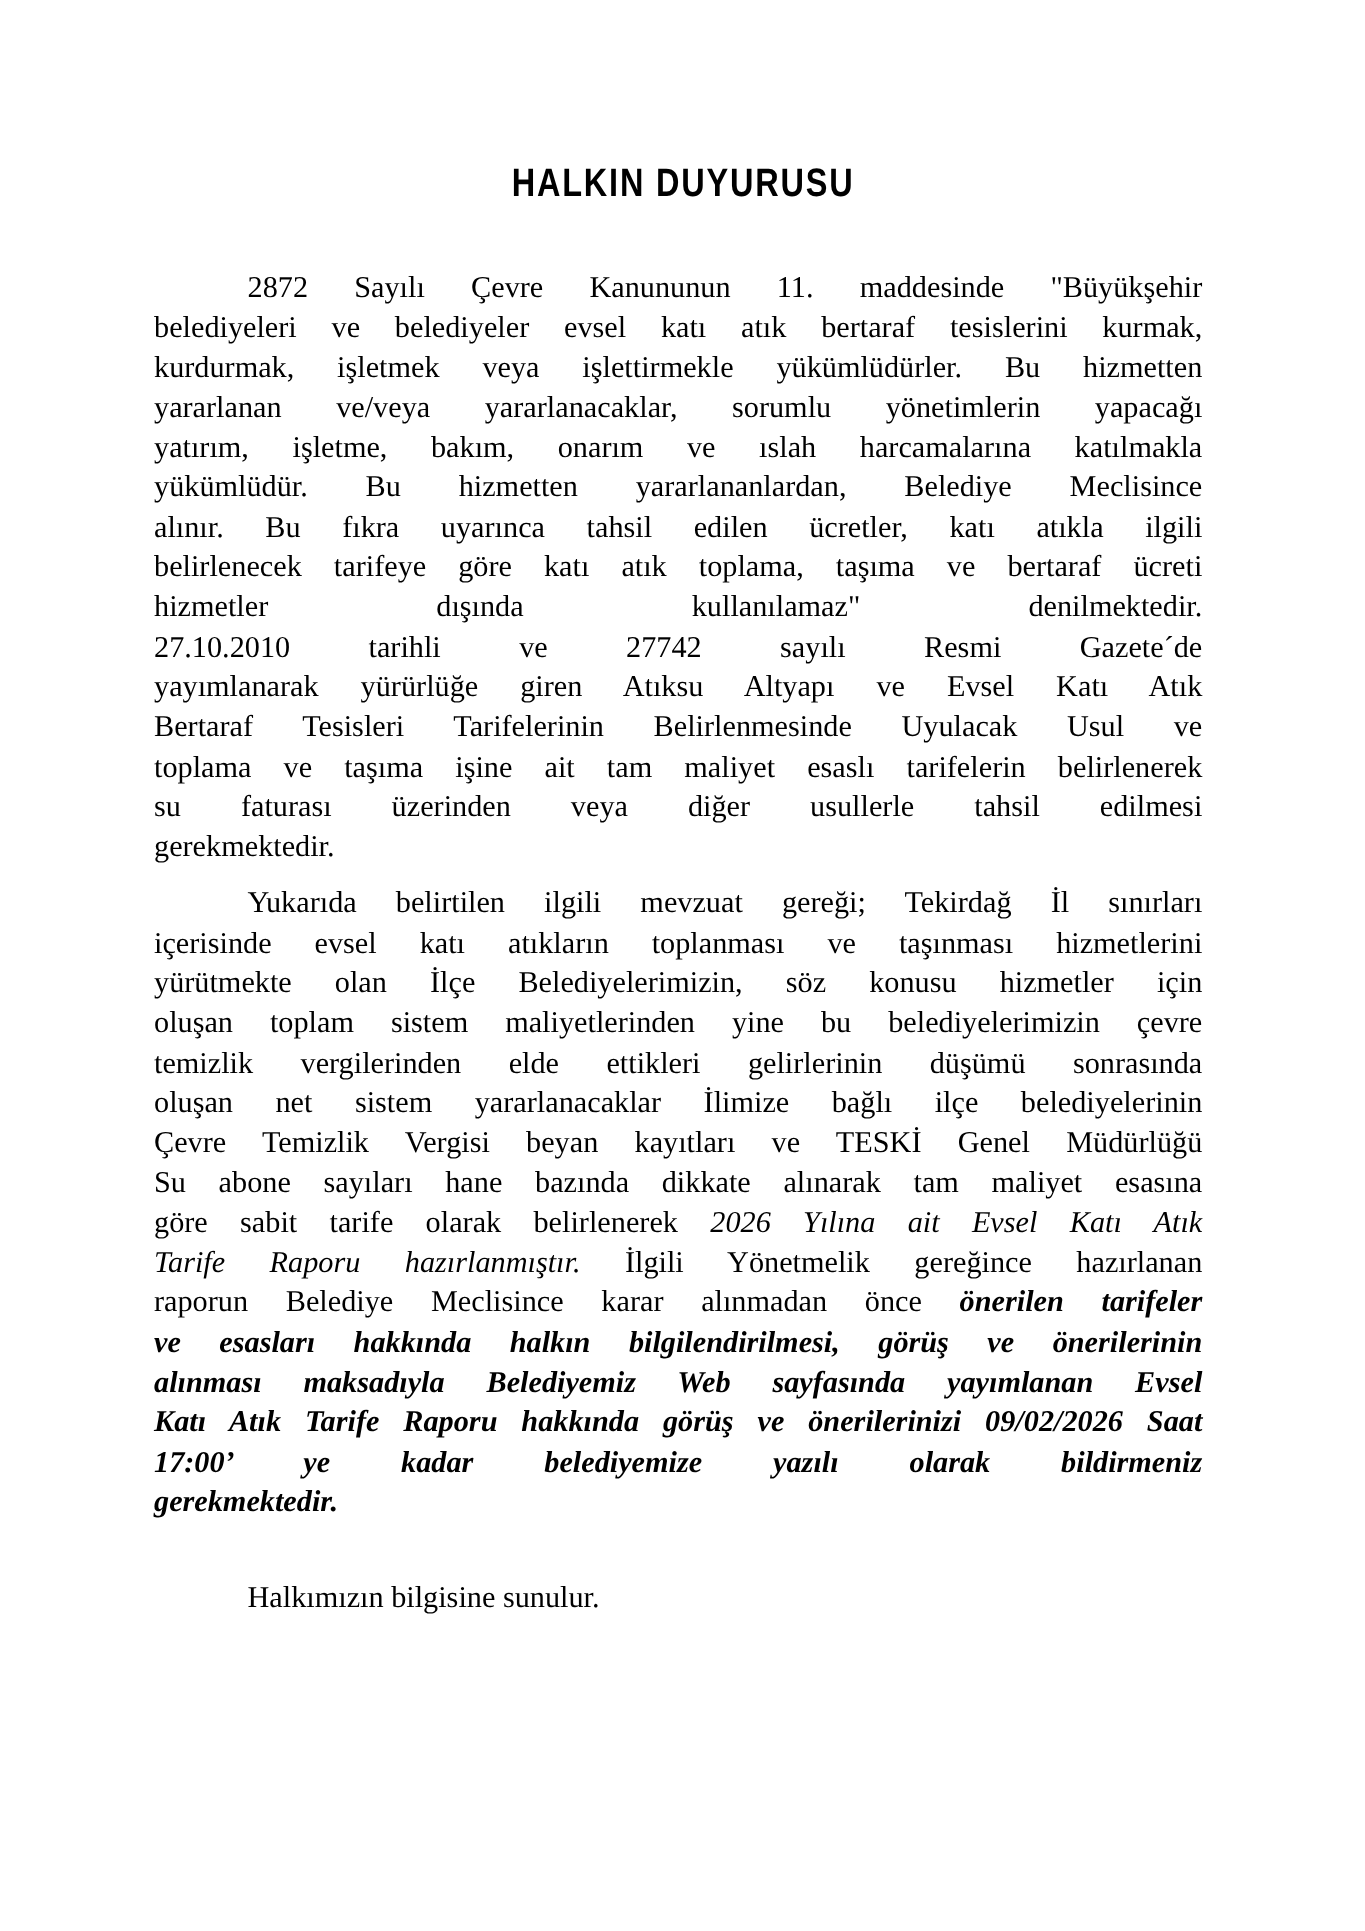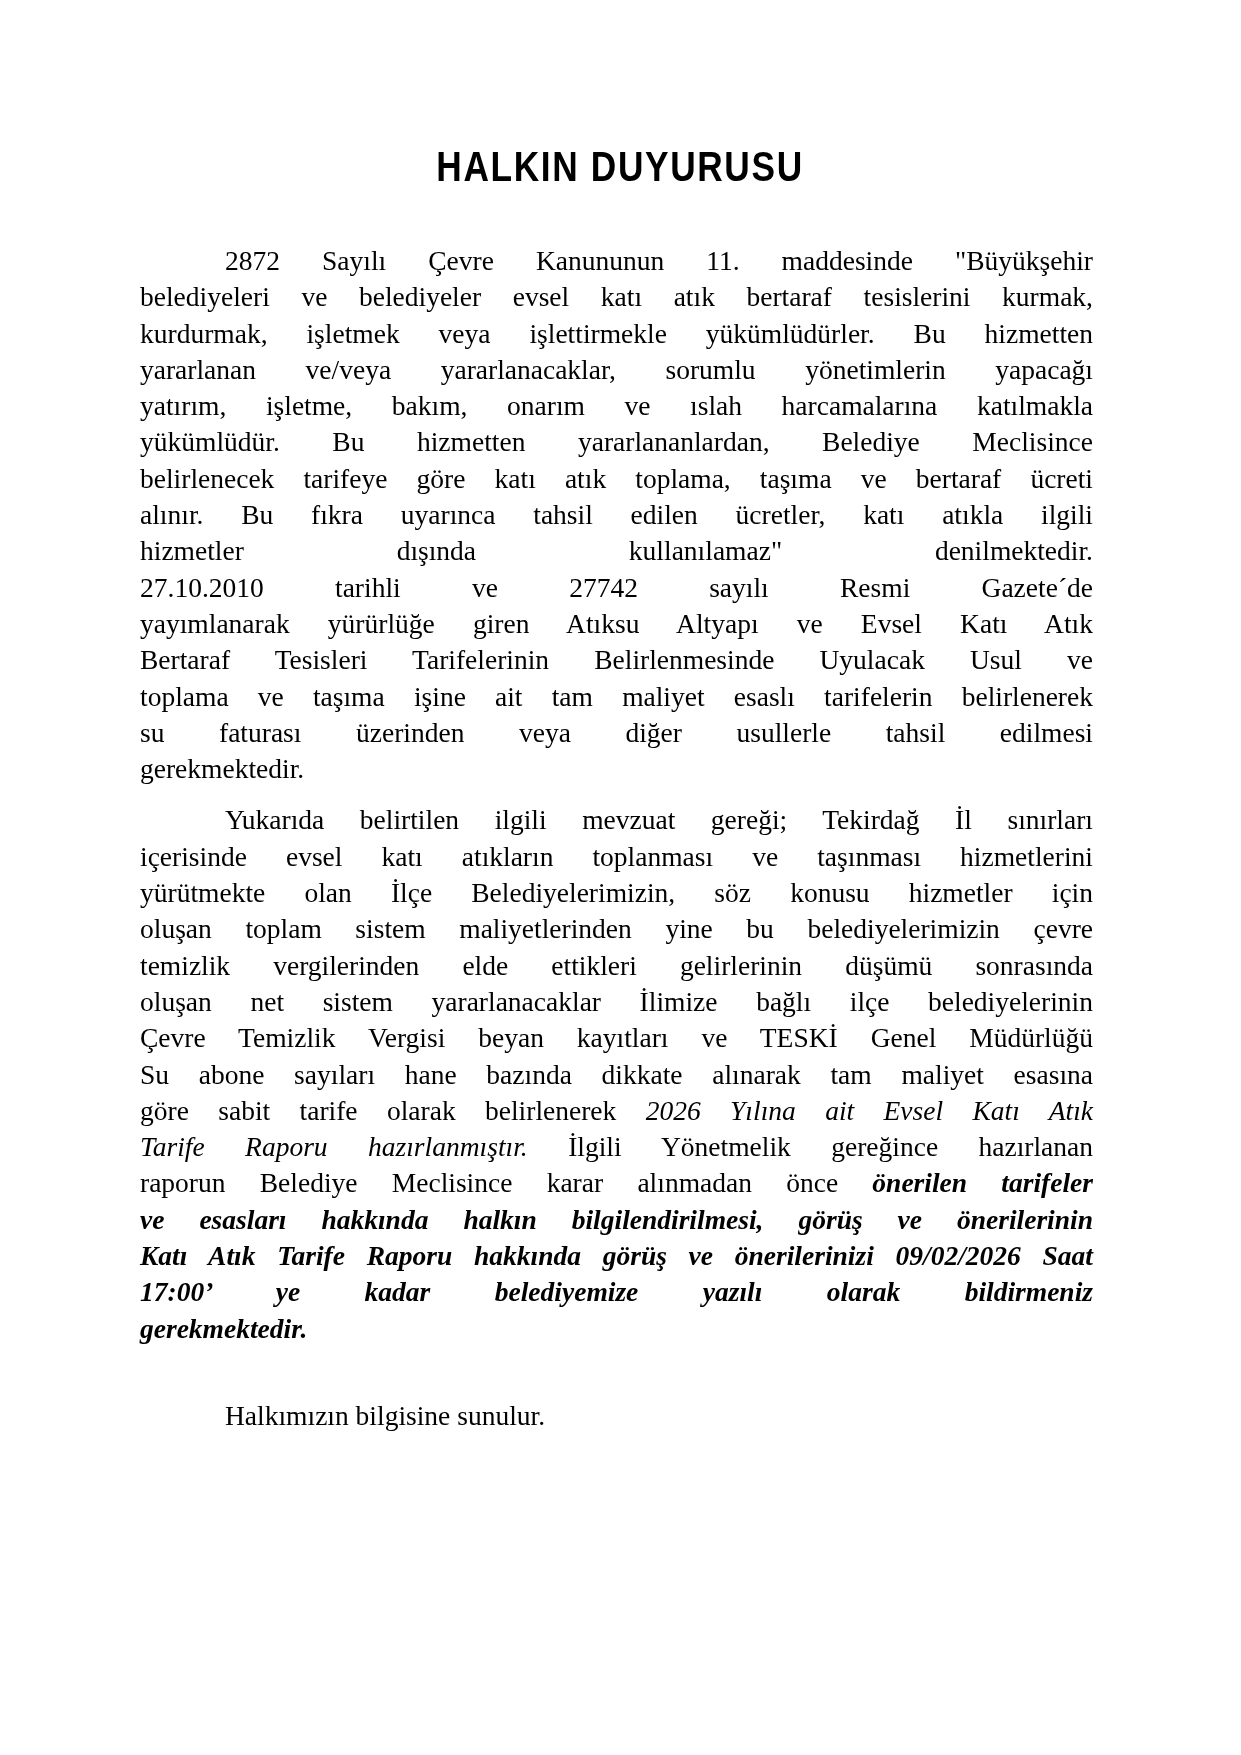--- a/index.html
+++ b/index.html
@@ -17,21 +17,21 @@
     overflow: hidden;
   }
   .doc-title {
     position: absolute;
     top: 141px;
     left: 0;
     width: 100%;
     text-align: center;
     font-family: "Liberation Sans", sans-serif;
     font-weight: bold;
-    font-size: 43px;
+    font-size: 36px;
     line-height: 50px;
     white-space: nowrap;
   }
   .doc-title .title-inner {
     display: inline-block;
     transform: scaleX(0.82);
     transform-origin: center;
     letter-spacing: 2px;
   }
   .doc-body {
@@ -62,22 +62,22 @@
     <span class="title-inner">HALKIN DUYURUSU</span>
   </div>
   <div class="doc-body">
       <div class="paragraph">
         <div class="line indent"><span>2872 Sayılı Çevre Kanununun 11. maddesinde "Büyükşehir</span></div>
         <div class="line"><span>belediyeleri ve belediyeler evsel katı atık bertaraf tesislerini kurmak,</span></div>
         <div class="line"><span>kurdurmak, işletmek veya işlettirmekle yükümlüdürler. Bu hizmetten</span></div>
         <div class="line"><span>yararlanan ve/veya yararlanacaklar, sorumlu yönetimlerin yapacağı</span></div>
         <div class="line"><span>yatırım, işletme, bakım, onarım ve ıslah harcamalarına katılmakla</span></div>
         <div class="line"><span>yükümlüdür. Bu hizmetten yararlananlardan, Belediye Meclisince</span></div>
+        <div class="line"><span>alınır. Bu fıkra uyarınca tahsil edilen ücretler, katı atıkla ilgili</span></div>
         <div class="line"><span>belirlenecek tarifeye göre katı atık toplama, taşıma ve bertaraf ücreti</span></div>
-        <div class="line"><span>alınır. Bu fıkra uyarınca tahsil edilen ücretler, katı atıkla ilgili</span></div>
         <div class="line"><span>hizmetler dışında kullanılamaz" denilmektedir.</span></div>
         <div class="line"><span>27.10.2010 tarihli ve 27742 sayılı Resmi Gazete´de</span></div>
         <div class="line"><span>yayımlanarak yürürlüğe giren Atıksu Altyapı ve Evsel Katı Atık</span></div>
         <div class="line"><span>Bertaraf Tesisleri Tarifelerinin Belirlenmesinde Uyulacak Usul ve</span></div>
         <div class="line"><span>toplama ve taşıma işine ait tam maliyet esaslı tarifelerin belirlenerek</span></div>
         <div class="line"><span>su faturası üzerinden veya diğer usullerle tahsil edilmesi</span></div>
         <div class="line last"><span>gerekmektedir.</span></div>
       </div>
       <div class="paragraph">
         <div class="line indent"><span>Yukarıda belirtilen ilgili mevzuat gereği; Tekirdağ İl sınırları</span></div>
@@ -85,20 +85,21 @@
         <div class="line"><span>yürütmekte olan İlçe Belediyelerimizin, söz konusu hizmetler için</span></div>
         <div class="line"><span>oluşan toplam sistem maliyetlerinden yine bu belediyelerimizin çevre</span></div>
         <div class="line"><span>temizlik vergilerinden elde ettikleri gelirlerinin düşümü sonrasında</span></div>
         <div class="line"><span>oluşan net sistem yararlanacaklar İlimize bağlı ilçe belediyelerinin</span></div>
         <div class="line"><span>Çevre Temizlik Vergisi beyan kayıtları ve TESKİ Genel Müdürlüğü</span></div>
         <div class="line"><span>Su abone sayıları hane bazında dikkate alınarak tam maliyet esasına</span></div>
         <div class="line"><span>göre sabit tarife olarak belirlenerek </span><span class="r-i">2026 Yılına ait Evsel Katı Atık</span></div>
         <div class="line"><span class="r-i">Tarife Raporu hazırlanmıştır. </span><span>İlgili Yönetmelik gereğince hazırlanan</span></div>
         <div class="line"><span>raporun Belediye Meclisince karar alınmadan önce </span><span class="r-bi">önerilen tarifeler</span></div>
         <div class="line"><span class="r-bi">ve esasları hakkında halkın bilgilendirilmesi, görüş ve önerilerinin</span></div>
+        <div class="line"><span class="r-bi">alınması maksadıyla Belediyemiz Web sayfasında yayımlanan Evsel</span></div>
         <div class="line"><span class="r-bi">Katı Atık Tarife Raporu hakkında görüş ve önerilerinizi 09/02/2026 Saat</span></div>
         <div class="line"><span class="r-bi">17:00’ ye kadar belediyemize yazılı olarak bildirmeniz</span></div>
         <div class="line last"><span class="r-bi">gerekmektedir.</span></div>
       </div>
       <div class="paragraph extra-space">
         <div class="line indent last"><span>Halkımızın bilgisine sunulur.</span></div>
       </div>
     </div>
 </div>
 

